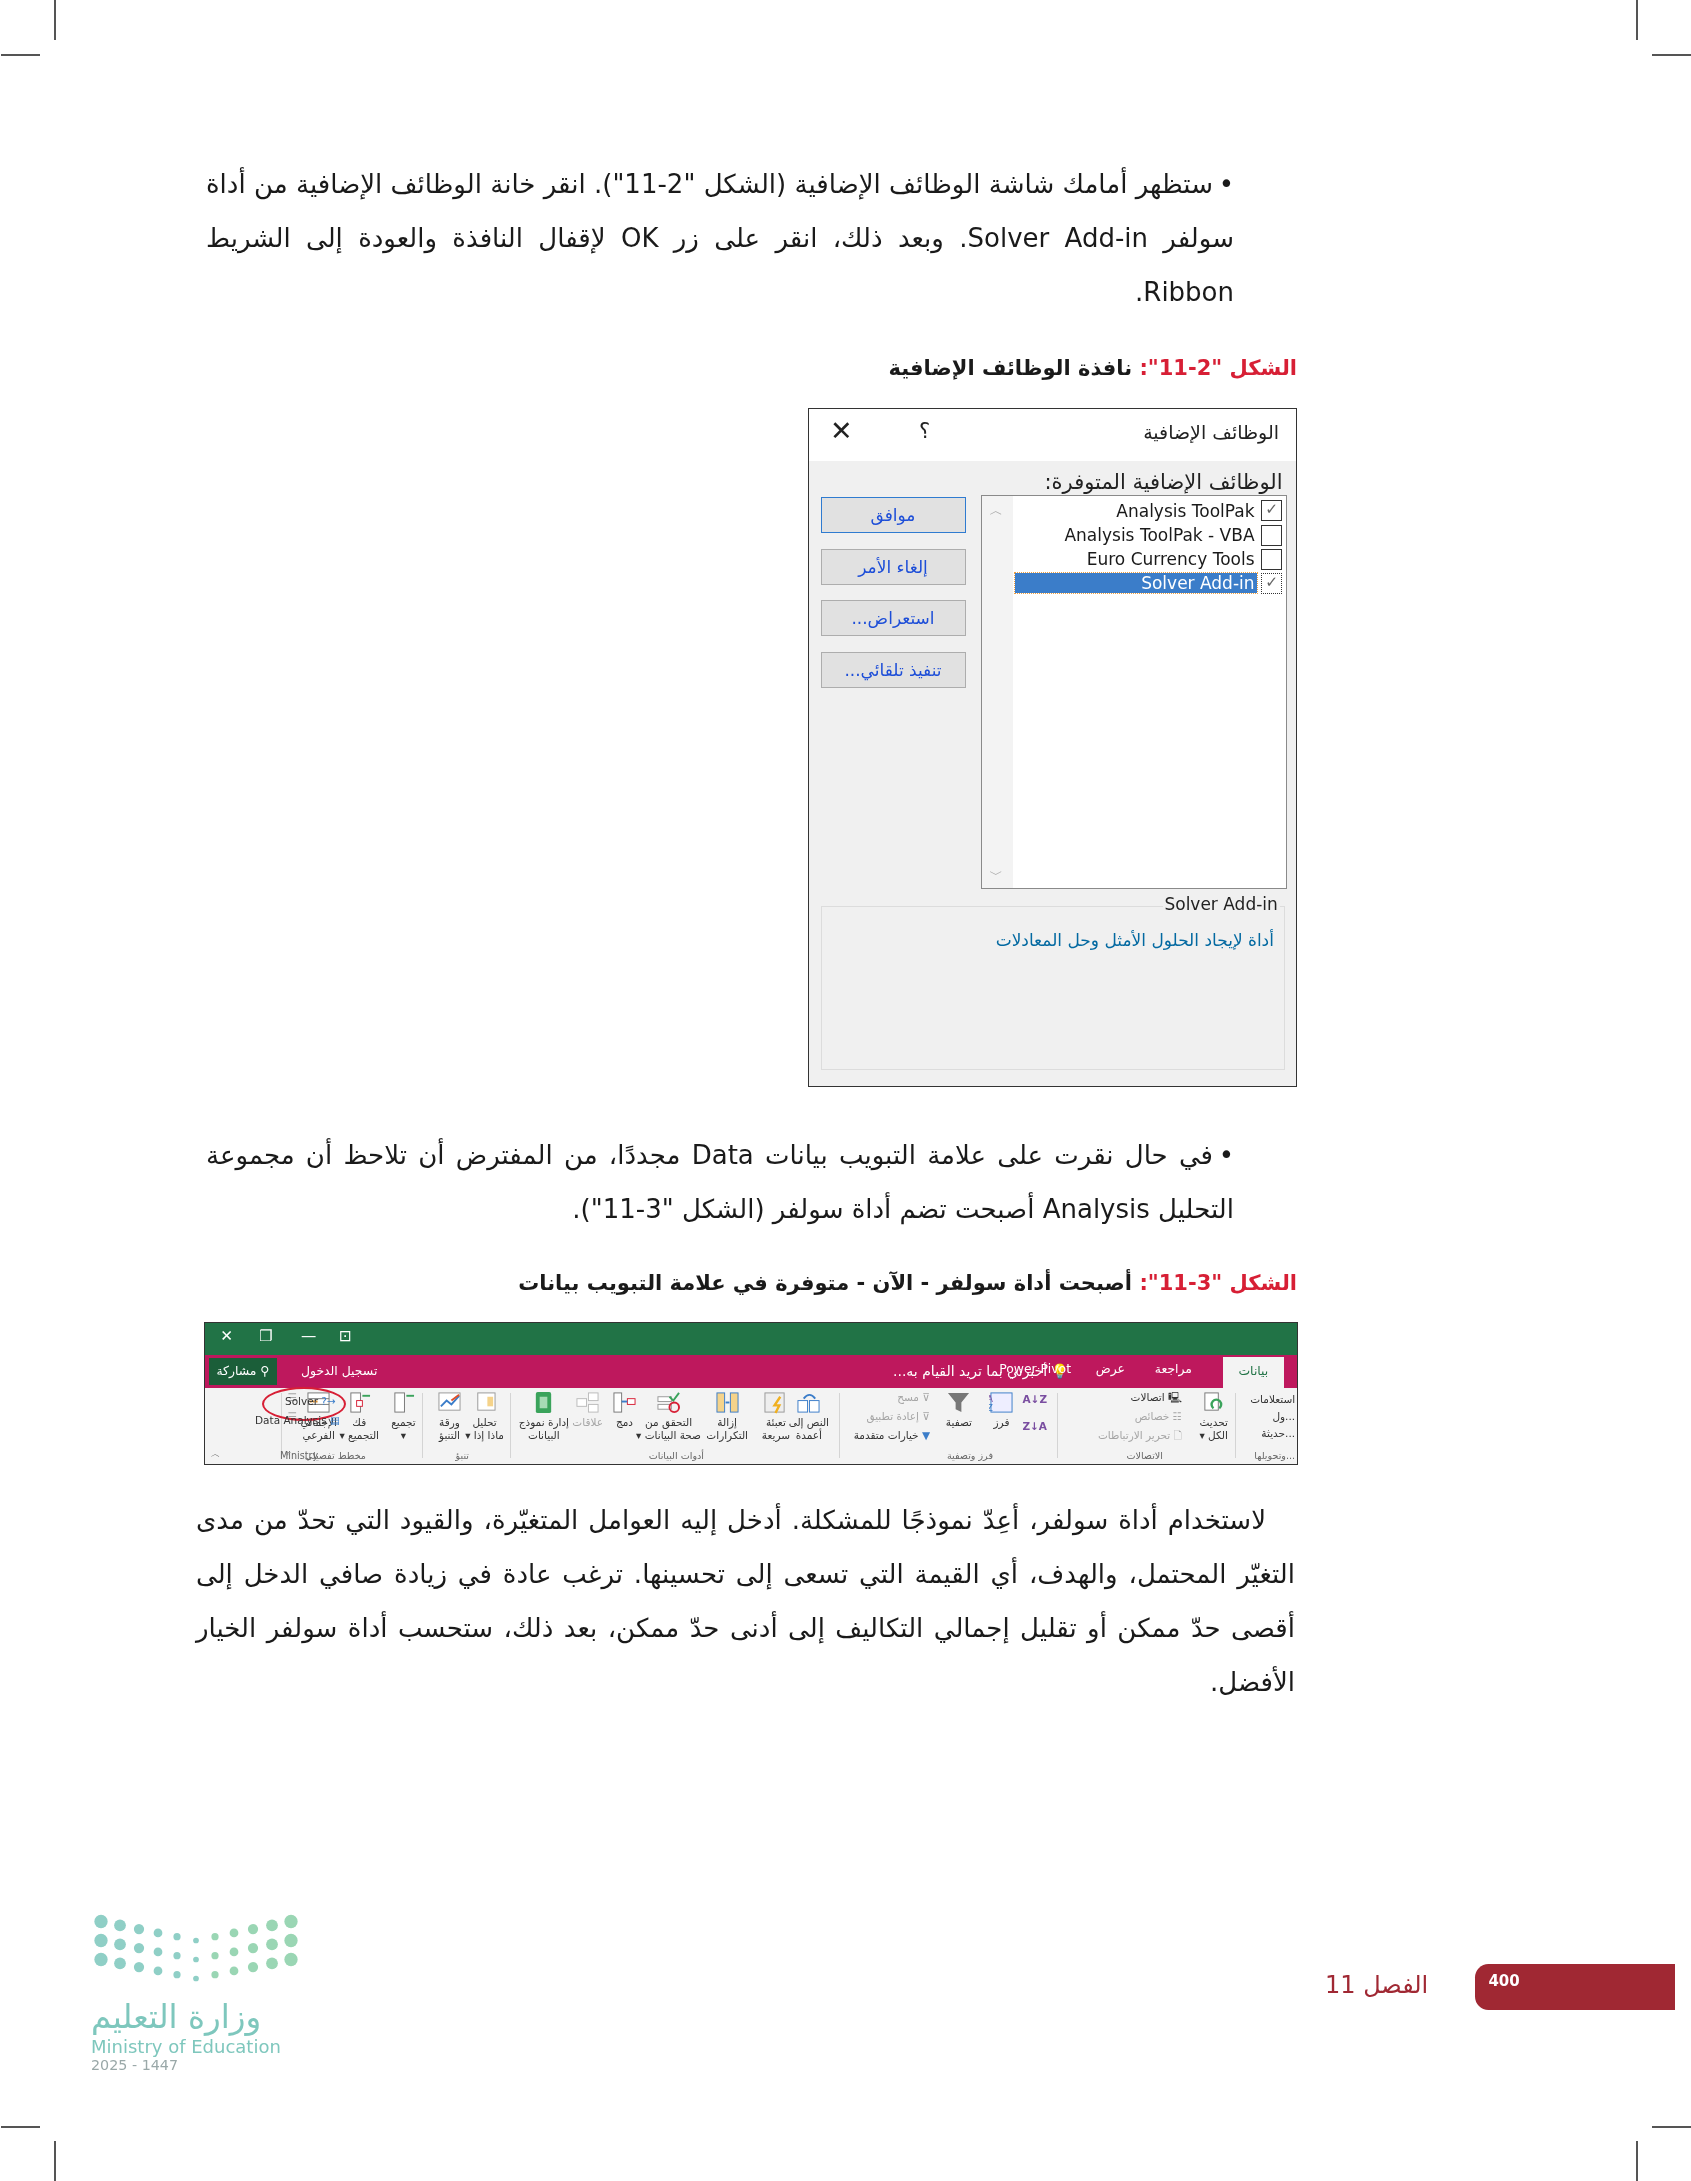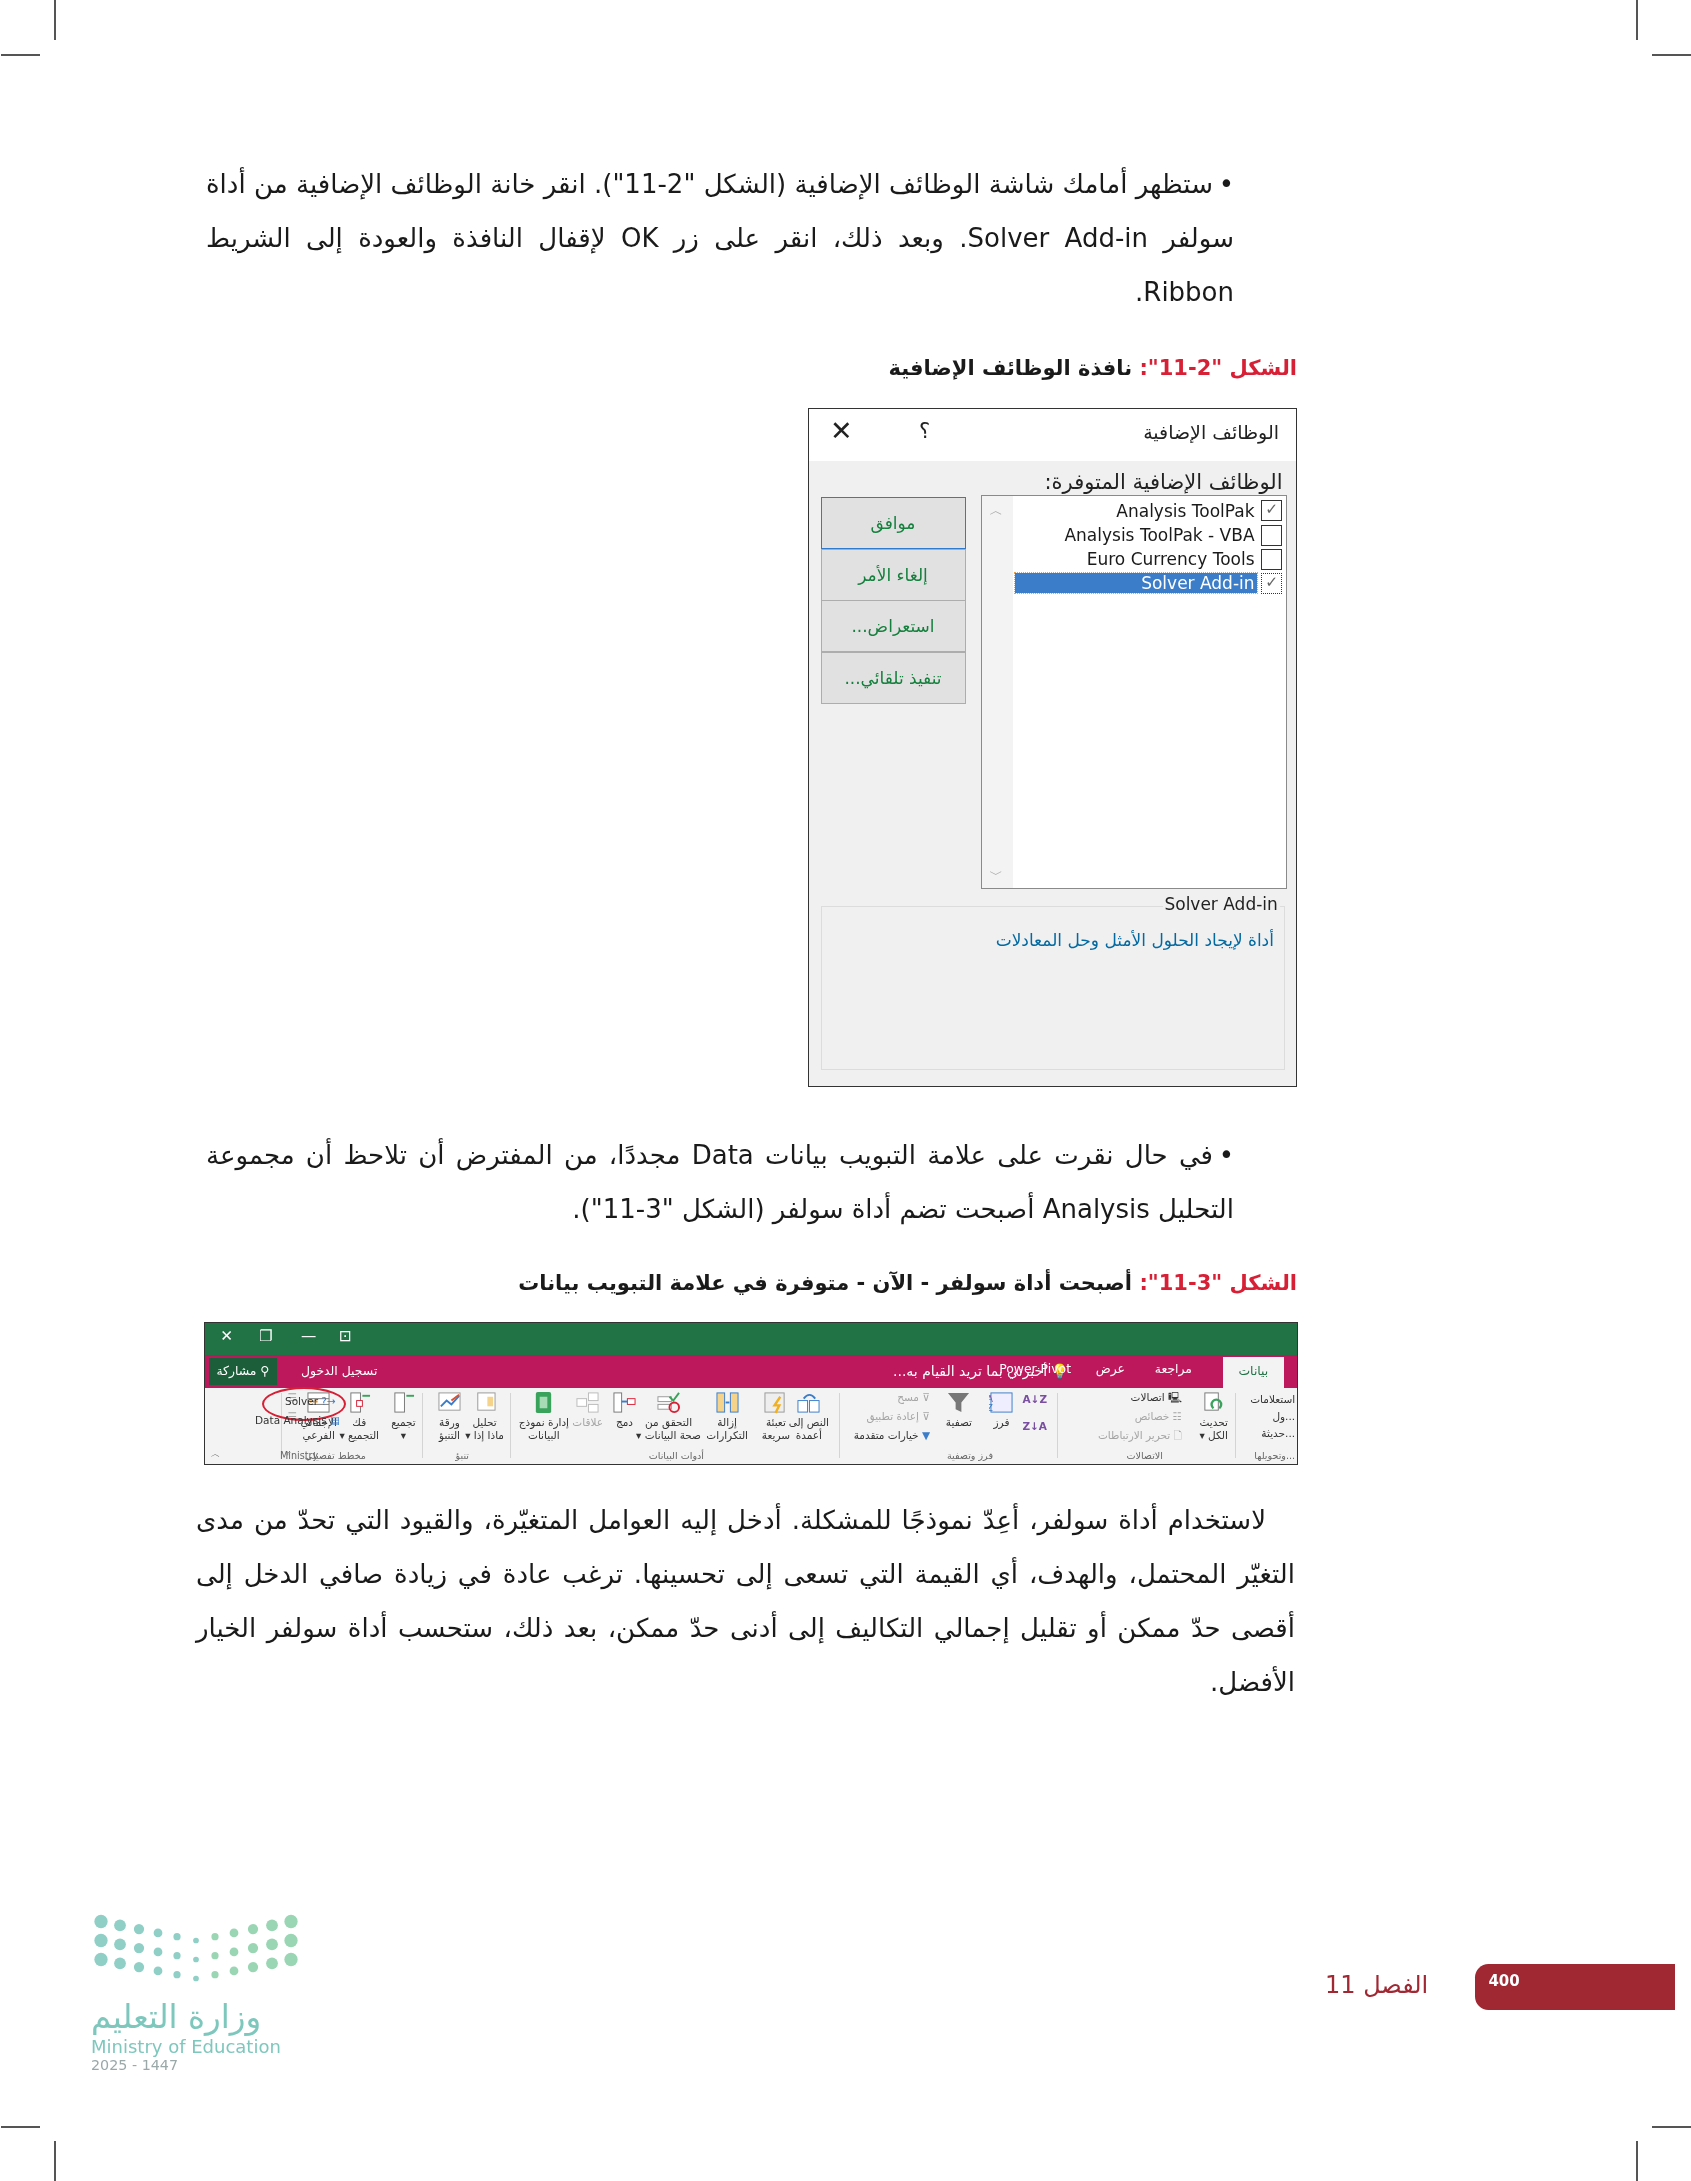--- a/index.html
+++ b/index.html
@@ -26,21 +26,21 @@
   .avail-label { position: absolute; right: 13.4px; top: 61px; font-size: 21px; color: #222; }
   .listbox { position: absolute; left: 172px; top: 86px; width: 306px; height: 394px; border: 1.9px solid #8a8a8a; background: #fff; }
   .listbox .scroll { position: absolute; left: 0; top: 0; bottom: 0; width: 31px; background: #f3f3f3; }
   .scroll .up, .scroll .down { position: absolute; left: 7.6px; font-size: 13.4px; color: #aaa; }
   .scroll .up { top: 5.7px; } .scroll .down { bottom: 3.8px; }
   .addin-row { position: absolute; right: 1.9px; height: 24px; left: 32.5px; display: flex; flex-direction: row; align-items: center; }
   .addin-row .cb { width: 21px; height: 21px; border: 1.9px solid #333; background: #fff; margin-left: 3.8px; margin-right: 1.9px; font-size: 15.3px; line-height: 17px; text-align: center; color: #666; flex: none; }
   .addin-row .name { direction: ltr; font-size: 17px; color: #1a1a1a; padding: 0 2.9px; }
   .addin-row.selected .name { background: #3b7dc9; color: #fff; flex: 1; text-align: right; outline: 1px dotted #f0a040; }
   .addin-row.selected .cb { border-style: dotted; }
-  .dlg-btn { position: absolute; left: 11.5px; width: 145px; height: 52px; border: 1.9px solid #adadad; background: #e1e1e1; font-size: 17px; color: #15803d; text-align: center; line-height: 32.5px; font-family: "DejaVu Sans", sans-serif; }
+  .dlg-btn { position: absolute; left: 11.5px; width: 145px; height: 36px; border: 1.9px solid #adadad; background: #e1e1e1; font-size: 17px; color: #1d4ed8; text-align: center; line-height: 32.5px; font-family: "DejaVu Sans", sans-serif; }
   .dlg-btn.primary { border-color: #2f7bd0; }
   .desc-group { position: absolute; left: 11.5px; right: 11.5px; top: 497px; height: 164px; border: 1.9px solid #dcdcdc; }
   .desc-group .legend { position: absolute; right: 3.8px; top: -13.4px; background: #f0f0f0; padding: 0 1.9px; font-size: 17px; color: #222; direction: ltr; }
   .desc-group .desc { position: absolute; right: 9.6px; top: 23px; font-size: 17px; color: #0369a1; }
 
   
   .ribbon { position: absolute; left: 204px; top: 1322px; width: 1094px; height: 143px; border: 1.9px solid #333; background: #f3f3f3; overflow: hidden; direction: rtl; }
   .rb-top { position: absolute; top: 0; left: 0; right: 0; height: 32px; background: #217346; }
   .rb-tabs { position: absolute; top: 32px; left: 0; right: 0; height: 32.5px; background: #be185d; }
   .win-ctl { position: absolute; top: 3.8px; color: #fff; font-size: 15.3px; }

